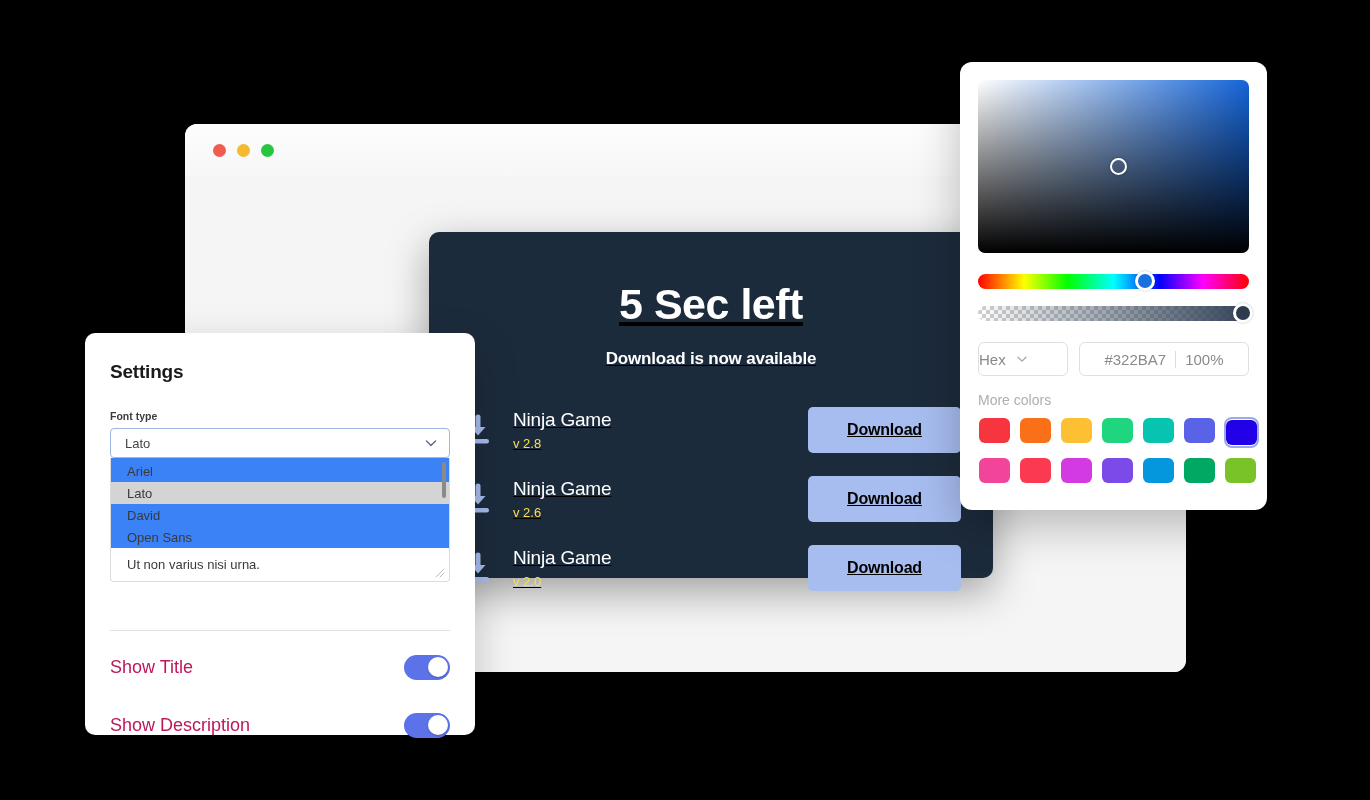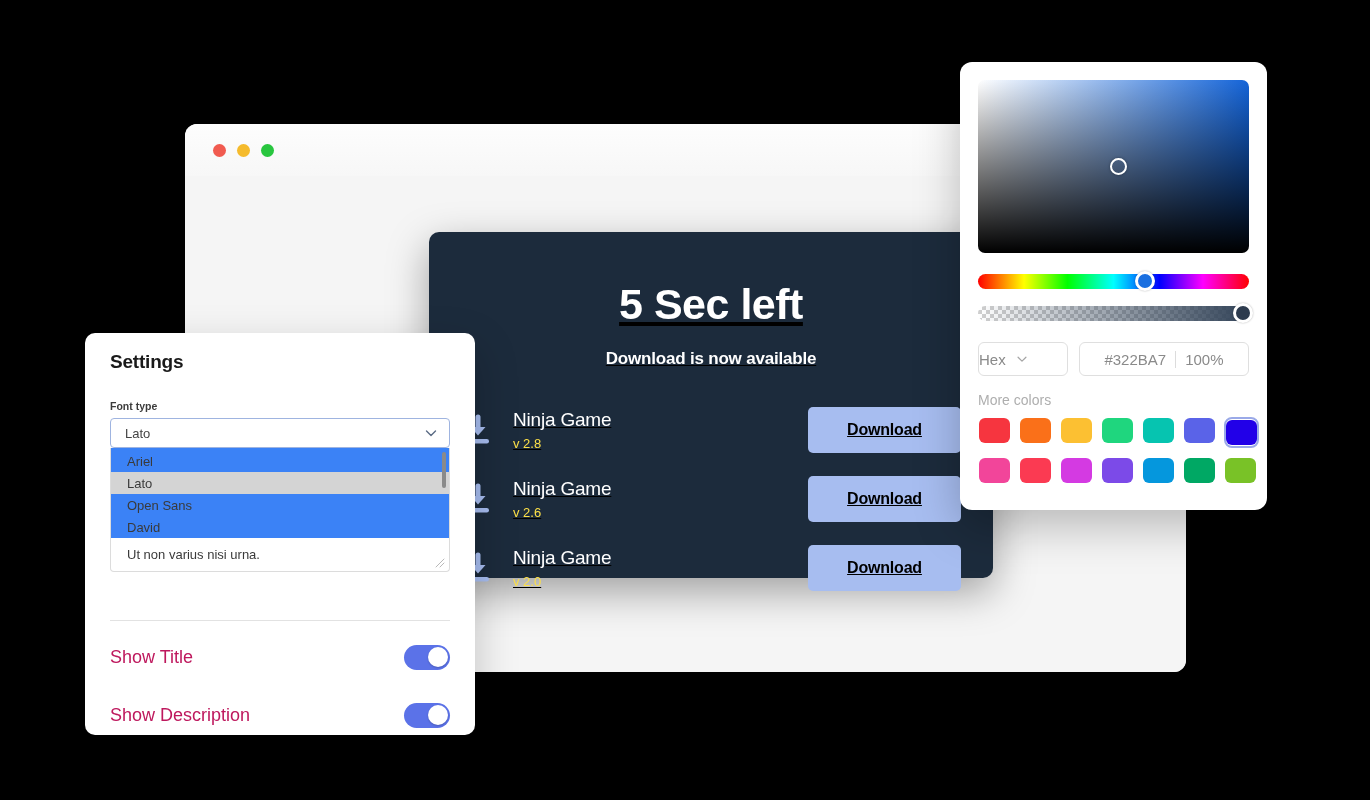--- a/index.html
+++ b/index.html
@@ -77,21 +77,21 @@
     letter-spacing: -0.2px;
   }
 
   
   .settings-card {
     position: absolute; left: 85px; top: 333px;
     width: 390px; height: 402px;
     background: #ffffff;
     border-radius: 10px;
     box-shadow: 0 16px 44px rgba(0,0,0,0.22);
-    padding: 12px 25px 0 25px;
+    padding: 22px 25px 0 25px;
   }
   .settings-title {
     font-size: 19px; font-weight: 600; color: #1a1a1a;
     letter-spacing: -0.2px; margin-top: 6px;
   }
   .field-label {
     font-size: 10.5px; font-weight: 700; color: #3c3c3c;
     margin-top: 27px; margin-bottom: 6px;
   }
   .select-box {
@@ -326,22 +326,22 @@
       <span class="chev">
         <svg viewBox="0 0 16 16" width="16" height="16">
             <path d="M3.5 6 L8 10.5 L12.5 6" stroke="currentColor" stroke-width="1.4" fill="none" stroke-linecap="round" stroke-linejoin="round"></path>
           </svg>
       </span>
     </div>
 
     <div class="dropdown">
       <div class="dd-item">Ariel</div>
       <div class="dd-item selected">Lato</div>
+      <div class="dd-item">David</div>
       <div class="dd-item">Open Sans</div>
-      <div class="dd-item">David</div>
       <div class="dd-scroll-track"></div>
       <div class="dd-scroll-thumb"></div>
     </div>
 
     <div class="textarea-box">
       <span>Ut non varius nisi urna.</span>
       <span class="resize-grip">
         <svg viewBox="0 0 12 12" width="12" height="12">
             <path d="M11 3 L3 11 M11 7 L7 11" stroke="currentColor" stroke-width="1" fill="none" stroke-linecap="round"></path>
           </svg>

